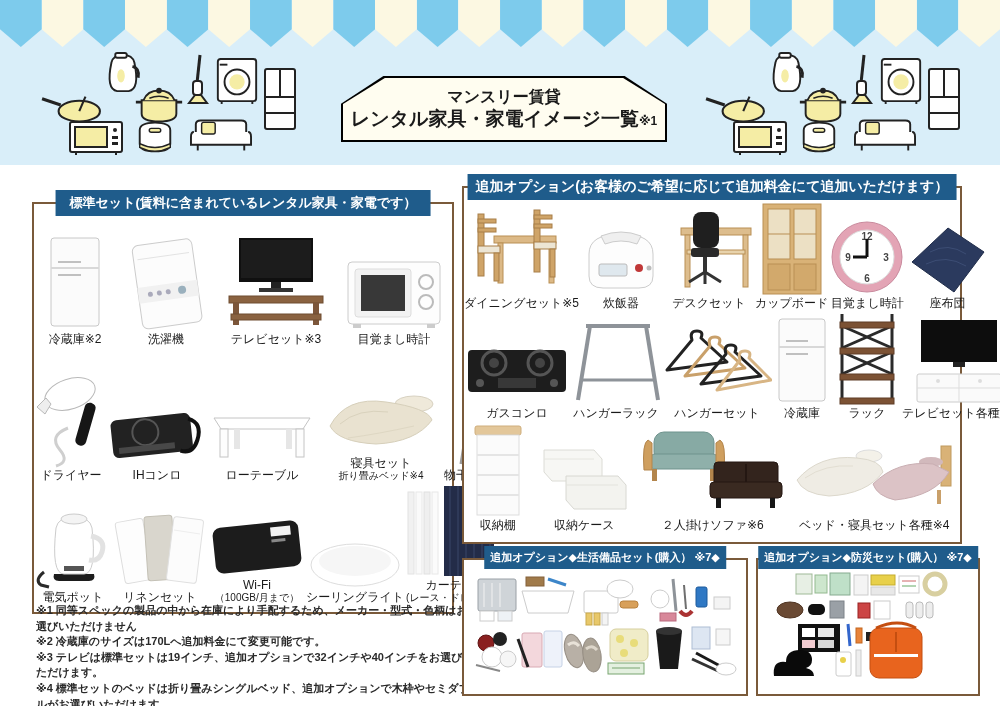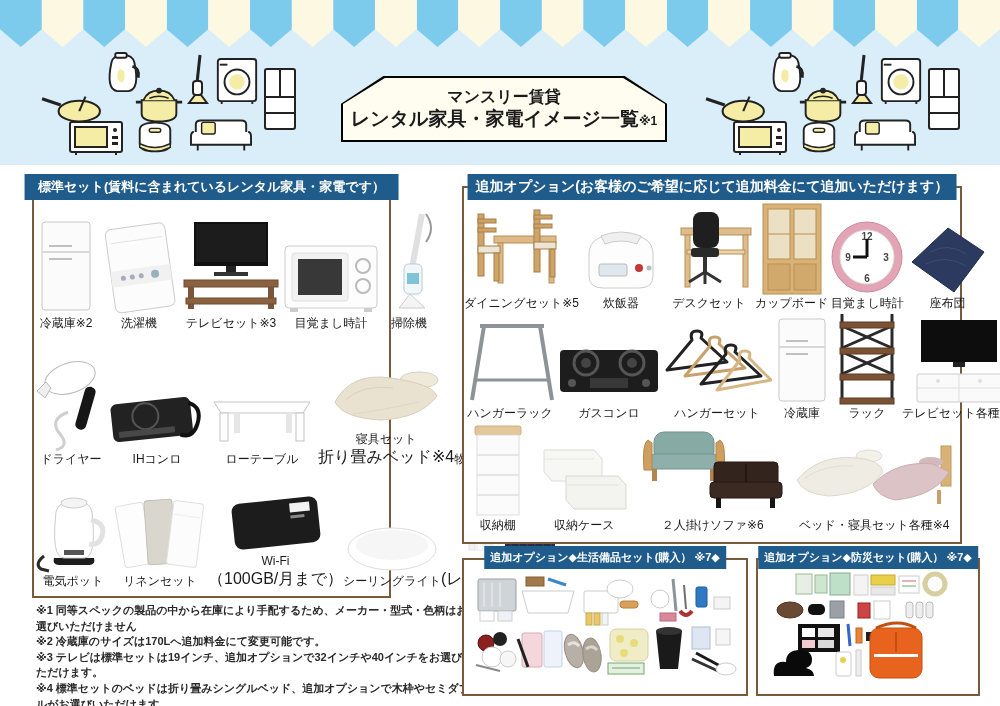--- a/index.html
+++ b/index.html
@@ -26,21 +26,21 @@
   .box{position:absolute;border:2px solid #7a5a3a;background:#fff;box-sizing:border-box;}
   .hdr{position:absolute;left:50%;transform:translateX(-50%);top:-14px;background:#1f5c8b;color:#fff;
        font-weight:bold;white-space:nowrap;padding:4px 14px;font-size:13px;z-index:3;}
   .hdr.small{font-size:14px;padding:4px 8px;}
   .hdr.tiny{font-size:11px;padding:4px 6px;}
   
   .row{display:flex;justify-content:space-around;align-items:flex-end;}
   .item{display:flex;flex-direction:column;align-items:center;flex:0 0 auto;}
   .ph{display:flex;align-items:flex-end;justify-content:center;}
   .lbl,.lbl2{font-size:12px;font-weight:normal;text-align:center;line-height:1.2;white-space:nowrap;}
-  .lbl2{font-size:16px;}
+  .lbl2{font-size:10px;}
   .std-rows{position:absolute;left:0;top:16px;width:100%;}
   .opt-rows{position:absolute;left:0;top:14px;width:100%;}
   
   .footnotes{position:absolute;left:36px;top:603px;width:440px;font-size:11px;font-weight:bold;
              color:#2a2a2a;line-height:1.42;}
   
   .collage{position:absolute;left:0;top:0;width:100%;height:100%;display:flex;align-items:center;justify-content:center;}
 </style>
 </head>
 <body>
@@ -198,21 +198,21 @@
         </svg></span>
   </div>
 
   <div class="plaque-out">
     <div class="plaque-in">
       <div class="plaque-l1">マンスリー賃貸</div>
       <div class="plaque-l2"><span>レンタル家具・家電イメージ一覧</span><span class="note">※1</span></div>
     </div>
   </div>
 
-  <div class="box" style="left:32px;top:186px;width:359px;height:412px;">
+  <div class="box" style="left:32px;top:202px;width:422px;height:412px;">
     <div class="hdr">標準セット(賃料に含まれているレンタル家具・家電です）</div>
     <div class="std-rows">
 
       <div class="row" style="height:126px;">
         <div class="item">
           <div class="ph" style="height:100px;">
             <svg width="64" height="98" viewBox="0 0 64 98">
                 <rect x="8" y="4" width="48" height="88" rx="3" fill="#fbfbfb" stroke="#c8c8c8"></rect>
                 <line x1="8" y1="34" x2="56" y2="34" stroke="#d8d8d8" stroke-width="2"></line>
                 <line x1="15" y1="28" x2="38" y2="28" stroke="#c0c0c0" stroke-width="2"></line>
@@ -259,32 +259,20 @@
                 <rect x="10" y="15" width="56" height="48" rx="3" fill="#f2f2f2" stroke="#ddd"></rect>
                 <rect x="16" y="21" width="44" height="36" fill="#383838"></rect>
                 <circle cx="81" cy="28" r="7" fill="none" stroke="#bbb" stroke-width="2"></circle>
                 <circle cx="81" cy="48" r="7" fill="none" stroke="#bbb" stroke-width="2"></circle>
                 <rect x="8" y="70" width="8" height="4" fill="#ccc"></rect>
                 <rect x="82" y="70" width="8" height="4" fill="#ccc"></rect>
               </svg>
           </div>
           <div class="lbl">目覚まし時計</div>
         </div>
-        <div class="item">
-          <div class="ph" style="height:108px;">
-            <svg width="58" height="106" viewBox="0 0 58 106">
-                <path d="M46 4 q10 14 0 28" fill="none" stroke="#999" stroke-width="2"></path>
-                <line x1="42" y1="4" x2="32" y2="58" stroke="#e0e0e0" stroke-width="6"></line>
-                <rect x="24" y="54" width="18" height="30" rx="5" fill="#f2f8fa" stroke="#b9cdd4"></rect>
-                <rect x="27" y="63" width="12" height="11" fill="#7fc4d8"></rect>
-                <path d="M30 84 l-11 14 h26 z" fill="#f4f4f4" stroke="#ccc"></path>
-              </svg>
-          </div>
-          <div class="lbl">掃除機</div>
-        </div>
       </div>
 
       <div class="row" style="height:130px;margin-top:6px;">
         <div class="item">
           <div class="ph" style="height:100px;">
             <svg width="74" height="100" viewBox="0 0 74 100">
                 <path d="M34 60 q-20 8 -8 22 q10 12 -4 16" fill="none" stroke="#cfcfcf" stroke-width="3"></path>
                 <ellipse cx="36" cy="26" rx="26" ry="15" fill="#fff" stroke="#b9b9b9" transform="rotate(-18 36 26)"></ellipse>
                 <path d="M12 30 l-9 9 8 7 6 -10z" fill="#eee" stroke="#b9b9b9"></path>
                 <rect x="46" y="34" width="11" height="44" rx="5" fill="#161616" transform="rotate(16 51 56)"></rect>
@@ -503,47 +491,47 @@
                 <path d="M42 4 L78 28 L48 68 L6 38 Z" fill="#2b3a5e" stroke="#1f2c49"></path>
                 <path d="M24 28 q18 -10 36 2" stroke="#3c4d74" fill="none"></path>
                 <path d="M20 40 q20 -10 40 2" stroke="#3c4d74" fill="none"></path>
               </svg>
           </div>
           <div class="lbl">座布団</div>
         </div>
       </div>
 
       <div class="row" style="height:110px;">
-        <div class="item">
-          <div class="ph" style="height:92px;">
-            <svg width="92" height="90" viewBox="0 0 92 90">
-                <g stroke="#8e9399" stroke-width="4" fill="none">
-                  <line x1="16" y1="10" x2="80" y2="10"></line>
-                  <line x1="20" y1="10" x2="8" y2="84"></line>
-                  <line x1="76" y1="10" x2="88" y2="84"></line>
-                  <line x1="13" y1="64" x2="83" y2="64" stroke-width="3"></line>
-                </g>
-              </svg>
-          </div>
-          <div class="lbl">ハンガーラック</div>
-        </div>
         <div class="item">
           <div class="ph" style="height:88px;">
             <svg width="106" height="70" viewBox="0 0 106 70">
                 <rect x="4" y="14" width="98" height="42" rx="4" fill="#1d1d1d"></rect>
                 <circle cx="30" cy="27" r="12" fill="none" stroke="#555" stroke-width="3"></circle>
                 <circle cx="30" cy="27" r="5" fill="#444"></circle>
                 <circle cx="76" cy="27" r="12" fill="none" stroke="#555" stroke-width="3"></circle>
                 <circle cx="76" cy="27" r="5" fill="#444"></circle>
                 <rect x="34" y="42" width="38" height="10" fill="#383838"></rect>
                 <circle cx="16" cy="47" r="4" fill="#555"></circle>
                 <circle cx="90" cy="47" r="4" fill="#555"></circle>
               </svg>
           </div>
           <div class="lbl">ガスコンロ</div>
+        </div>
+        <div class="item">
+          <div class="ph" style="height:92px;">
+            <svg width="92" height="90" viewBox="0 0 92 90">
+                <g stroke="#8e9399" stroke-width="4" fill="none">
+                  <line x1="16" y1="10" x2="80" y2="10"></line>
+                  <line x1="20" y1="10" x2="8" y2="84"></line>
+                  <line x1="76" y1="10" x2="88" y2="84"></line>
+                  <line x1="13" y1="64" x2="83" y2="64" stroke-width="3"></line>
+                </g>
+              </svg>
+          </div>
+          <div class="lbl">ハンガーラック</div>
         </div>
         <div class="item">
           <div class="ph" style="height:92px;">
             <svg width="110" height="82" viewBox="0 0 110 82">
                 <g fill="none" stroke-width="3" stroke-linejoin="round">
                   <path d="M30 16 q-3 -9 5 -9 q7 0 4 7 l26 24 l-60 8 z" stroke="#222"></path>
                   <path d="M48 22 q-3 -9 5 -9 q7 0 4 7 l26 24 l-60 8 z" stroke="#c9a06a"></path>
                   <path d="M64 30 q-3 -9 5 -9 q7 0 4 7 l26 24 l-60 8 z" stroke="#222"></path>
                   <path d="M78 36 q-3 -9 5 -9 q7 0 4 7 l22 22 l-54 10 z" stroke="#d8b584"></path>
                 </g>

